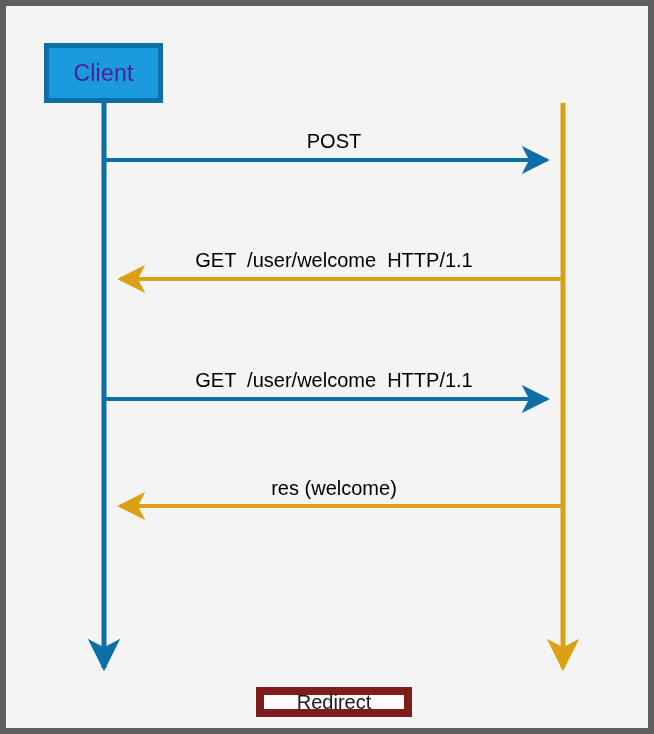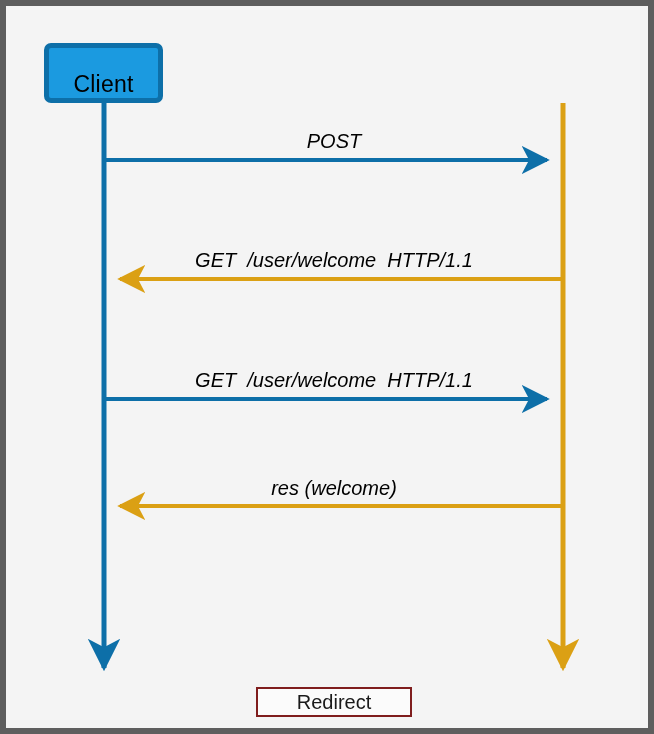--- a/index.html
+++ b/index.html
@@ -40,26 +40,25 @@
     width: 654px;
     height: 734px;
     pointer-events: none;
   }
 
   
   .participant {
     position: absolute;
     box-sizing: border-box;
     display: flex;
-    align-items: flex-end;
+    align-items: center;
     justify-content: center;
     font-size: 23px;
-    color: #000000;
+    color: #4c1d95;
     letter-spacing: 0.2px;
-    border-radius: 7px;
   }
 
   #participant-client {
     left: 38px;
     top: 37px;
     width: 119px;
     height: 60px;
     background: #1b9ae0;
     border: 5px solid #0d6fa8;
   }
@@ -74,33 +73,32 @@
   }
 
   
   .message-label {
     position: absolute;
     font-size: 20px;
     color: #000000;
     white-space: pre;
     text-align: center;
     transform: translateX(-50%);
-    font-style: italic;
   }
 
   
   #redirect-note {
     position: absolute;
     left: 250px;
     top: 681px;
     width: 156px;
     height: 30px;
     box-sizing: border-box;
     background: #fbfbfb;
-    border: 2px solid #7f1d1d;
+    border: 8px solid #7f1d1d;
     display: flex;
     align-items: center;
     justify-content: center;
     font-size: 20px;
     color: #1a1a1a;
   }
 </style>
 </head>
 <body>
 

